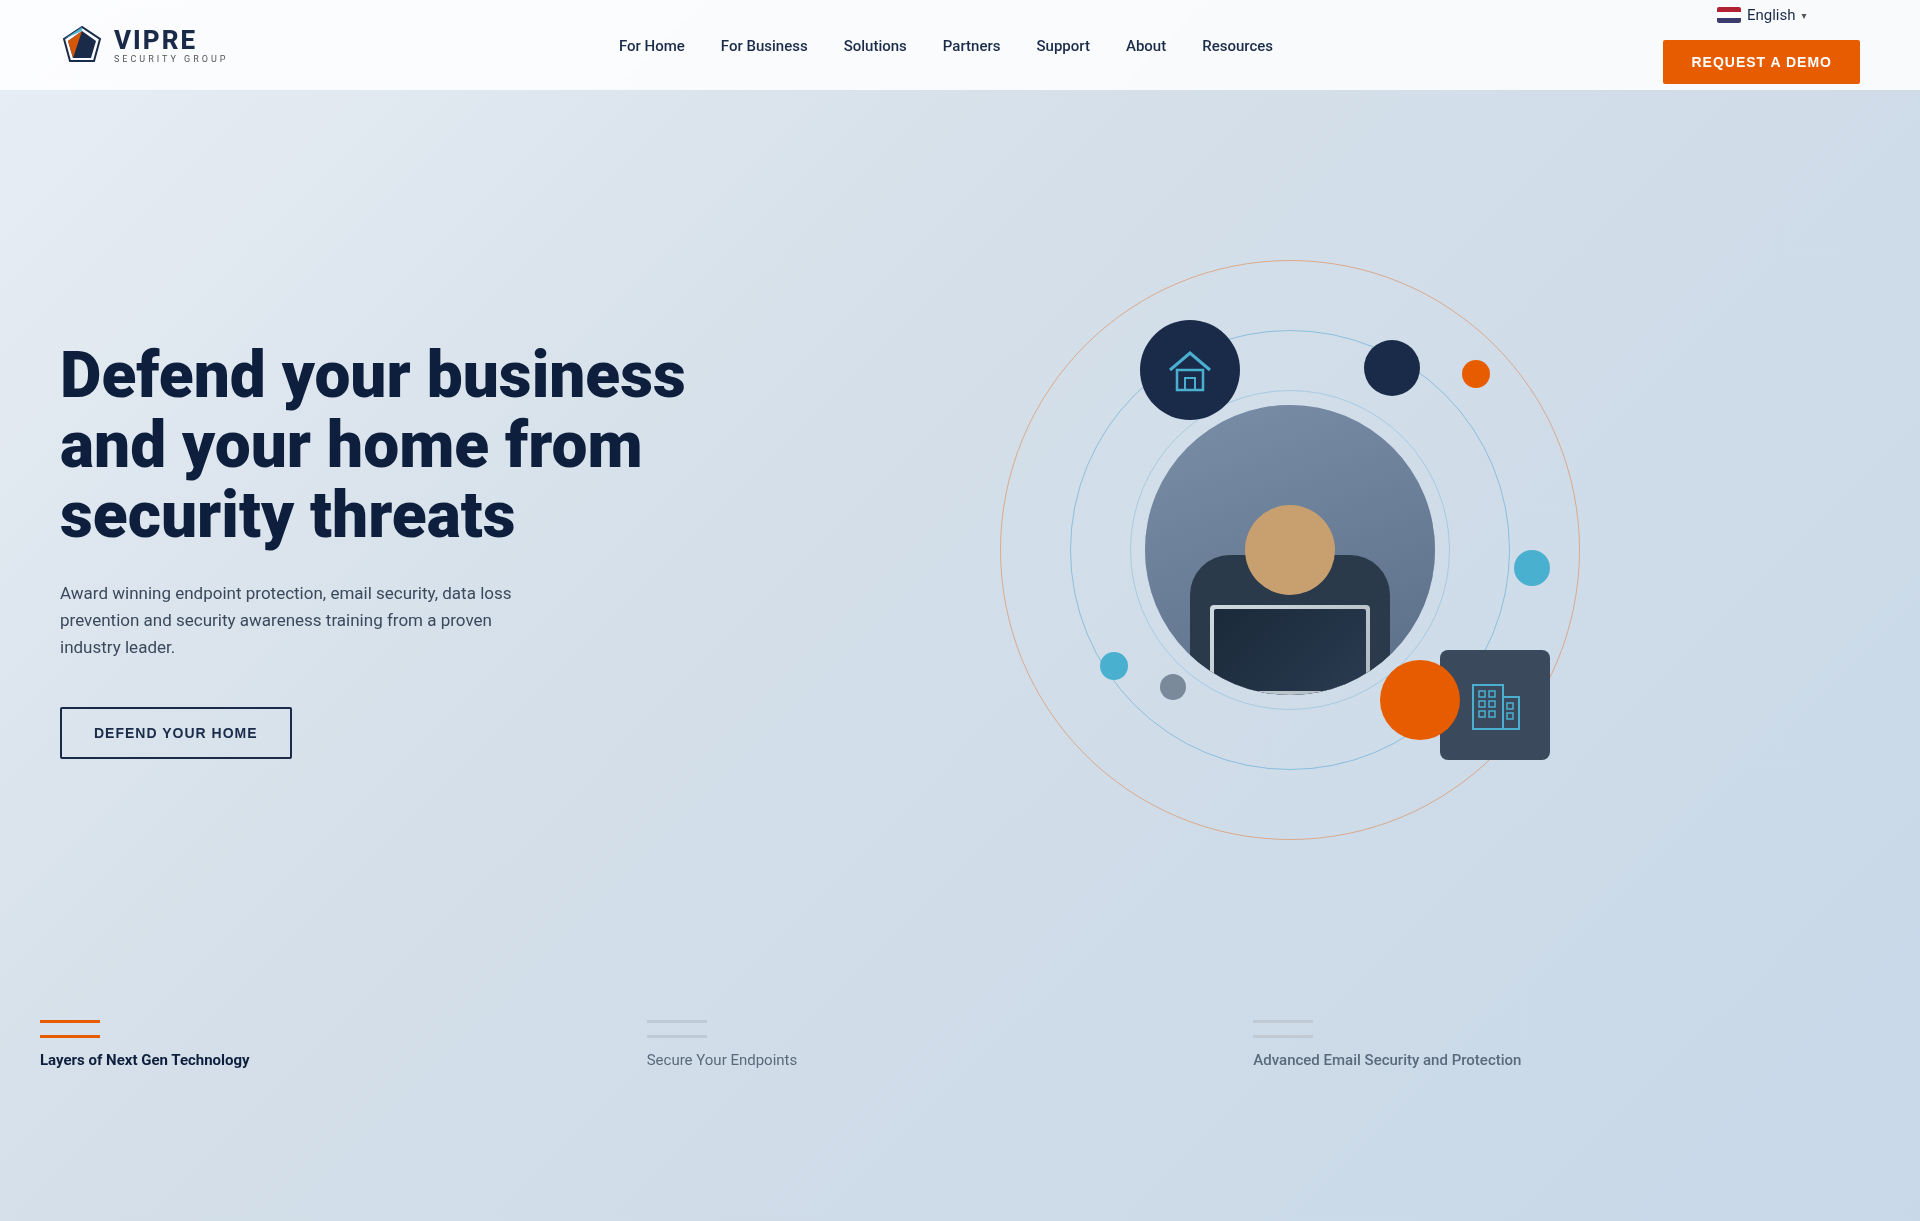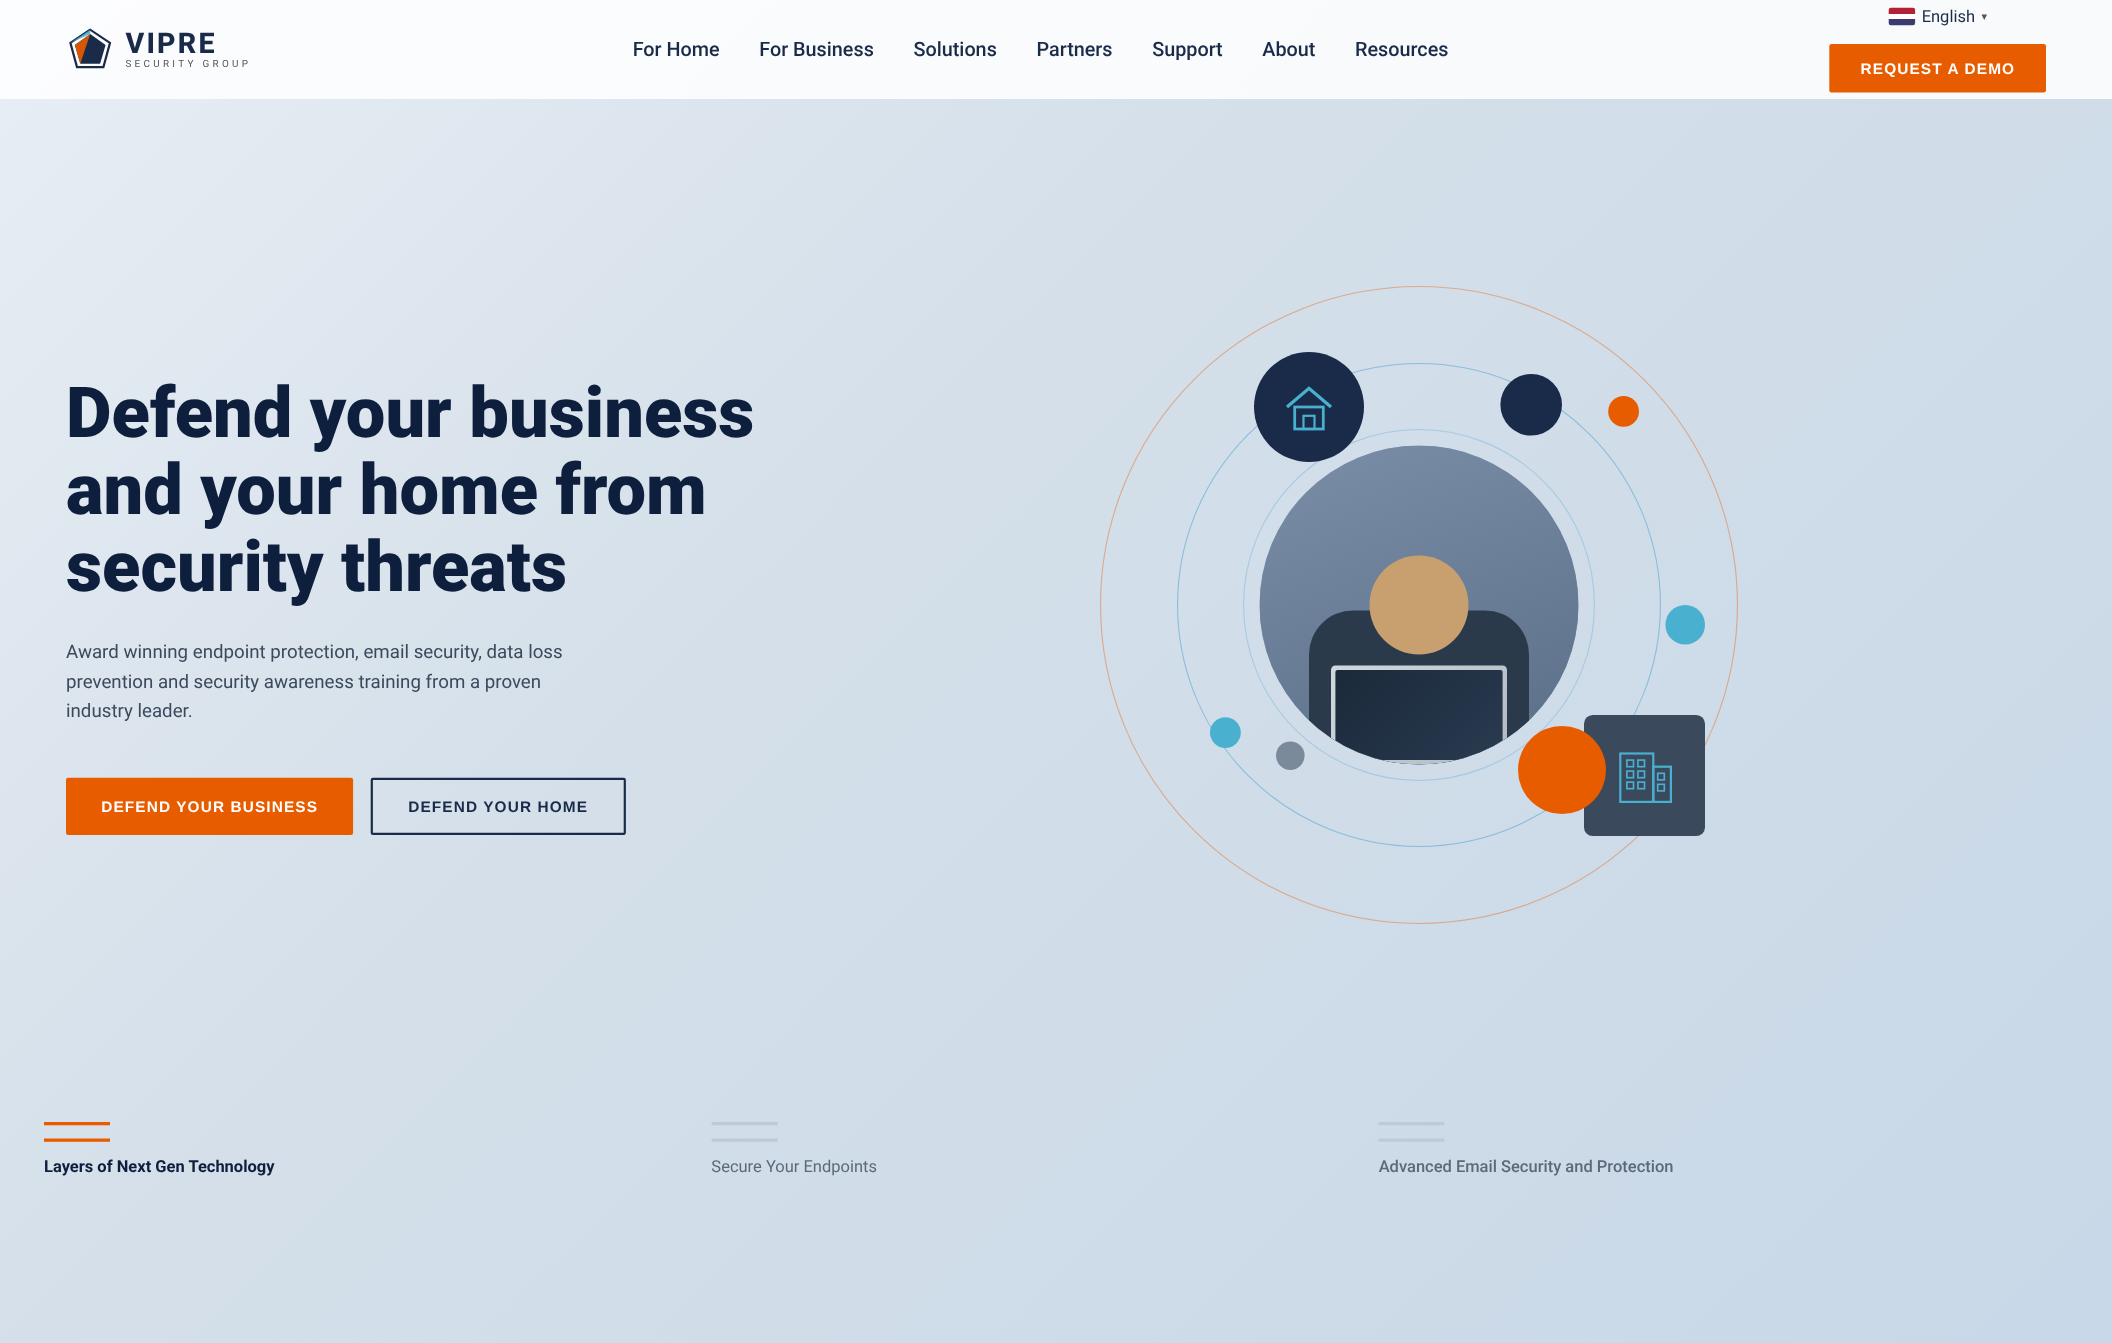--- a/index.html
+++ b/index.html
@@ -50,21 +50,21 @@
     }
     .nav-links {
       display: flex;
       align-items: center;
       gap: 36px;
       list-style: none;
     }
     .nav-links a {
       text-decoration: none;
       color: #1a2b4a;
-      font-size: 18px;
+      font-size: 15px;
       font-weight: 500;
       text-align: center;
     }
     .nav-right {
       display: flex;
       align-items: center;
       gap: 16px;
       flex-direction: column;
     }
     .lang-selector {
@@ -408,21 +408,20 @@
     </div>
     <button class="request-demo-btn">REQUEST A DEMO</button>
   </div>
 </nav>
 
 <section class="hero">
   <div class="hero-content">
     <h1 class="hero-title">Defend your business and your home from security threats</h1>
     <p class="hero-subtitle">Award winning endpoint protection, email security, data loss prevention and security awareness training from a proven industry leader.</p>
     <div class="hero-buttons">
-      <button class="btn-primary">DEFEND YOUR BUSINESS</button>
       <button class="btn-secondary">DEFEND YOUR HOME</button>
     </div>
   </div>
 
   <div class="hero-visual">
     <div class="orbit-container">
 
       <div class="orbit-ring orbit-ring-1"></div>
       <div class="orbit-ring orbit-ring-2"></div>
       <div class="orbit-ring orbit-ring-3"></div>

